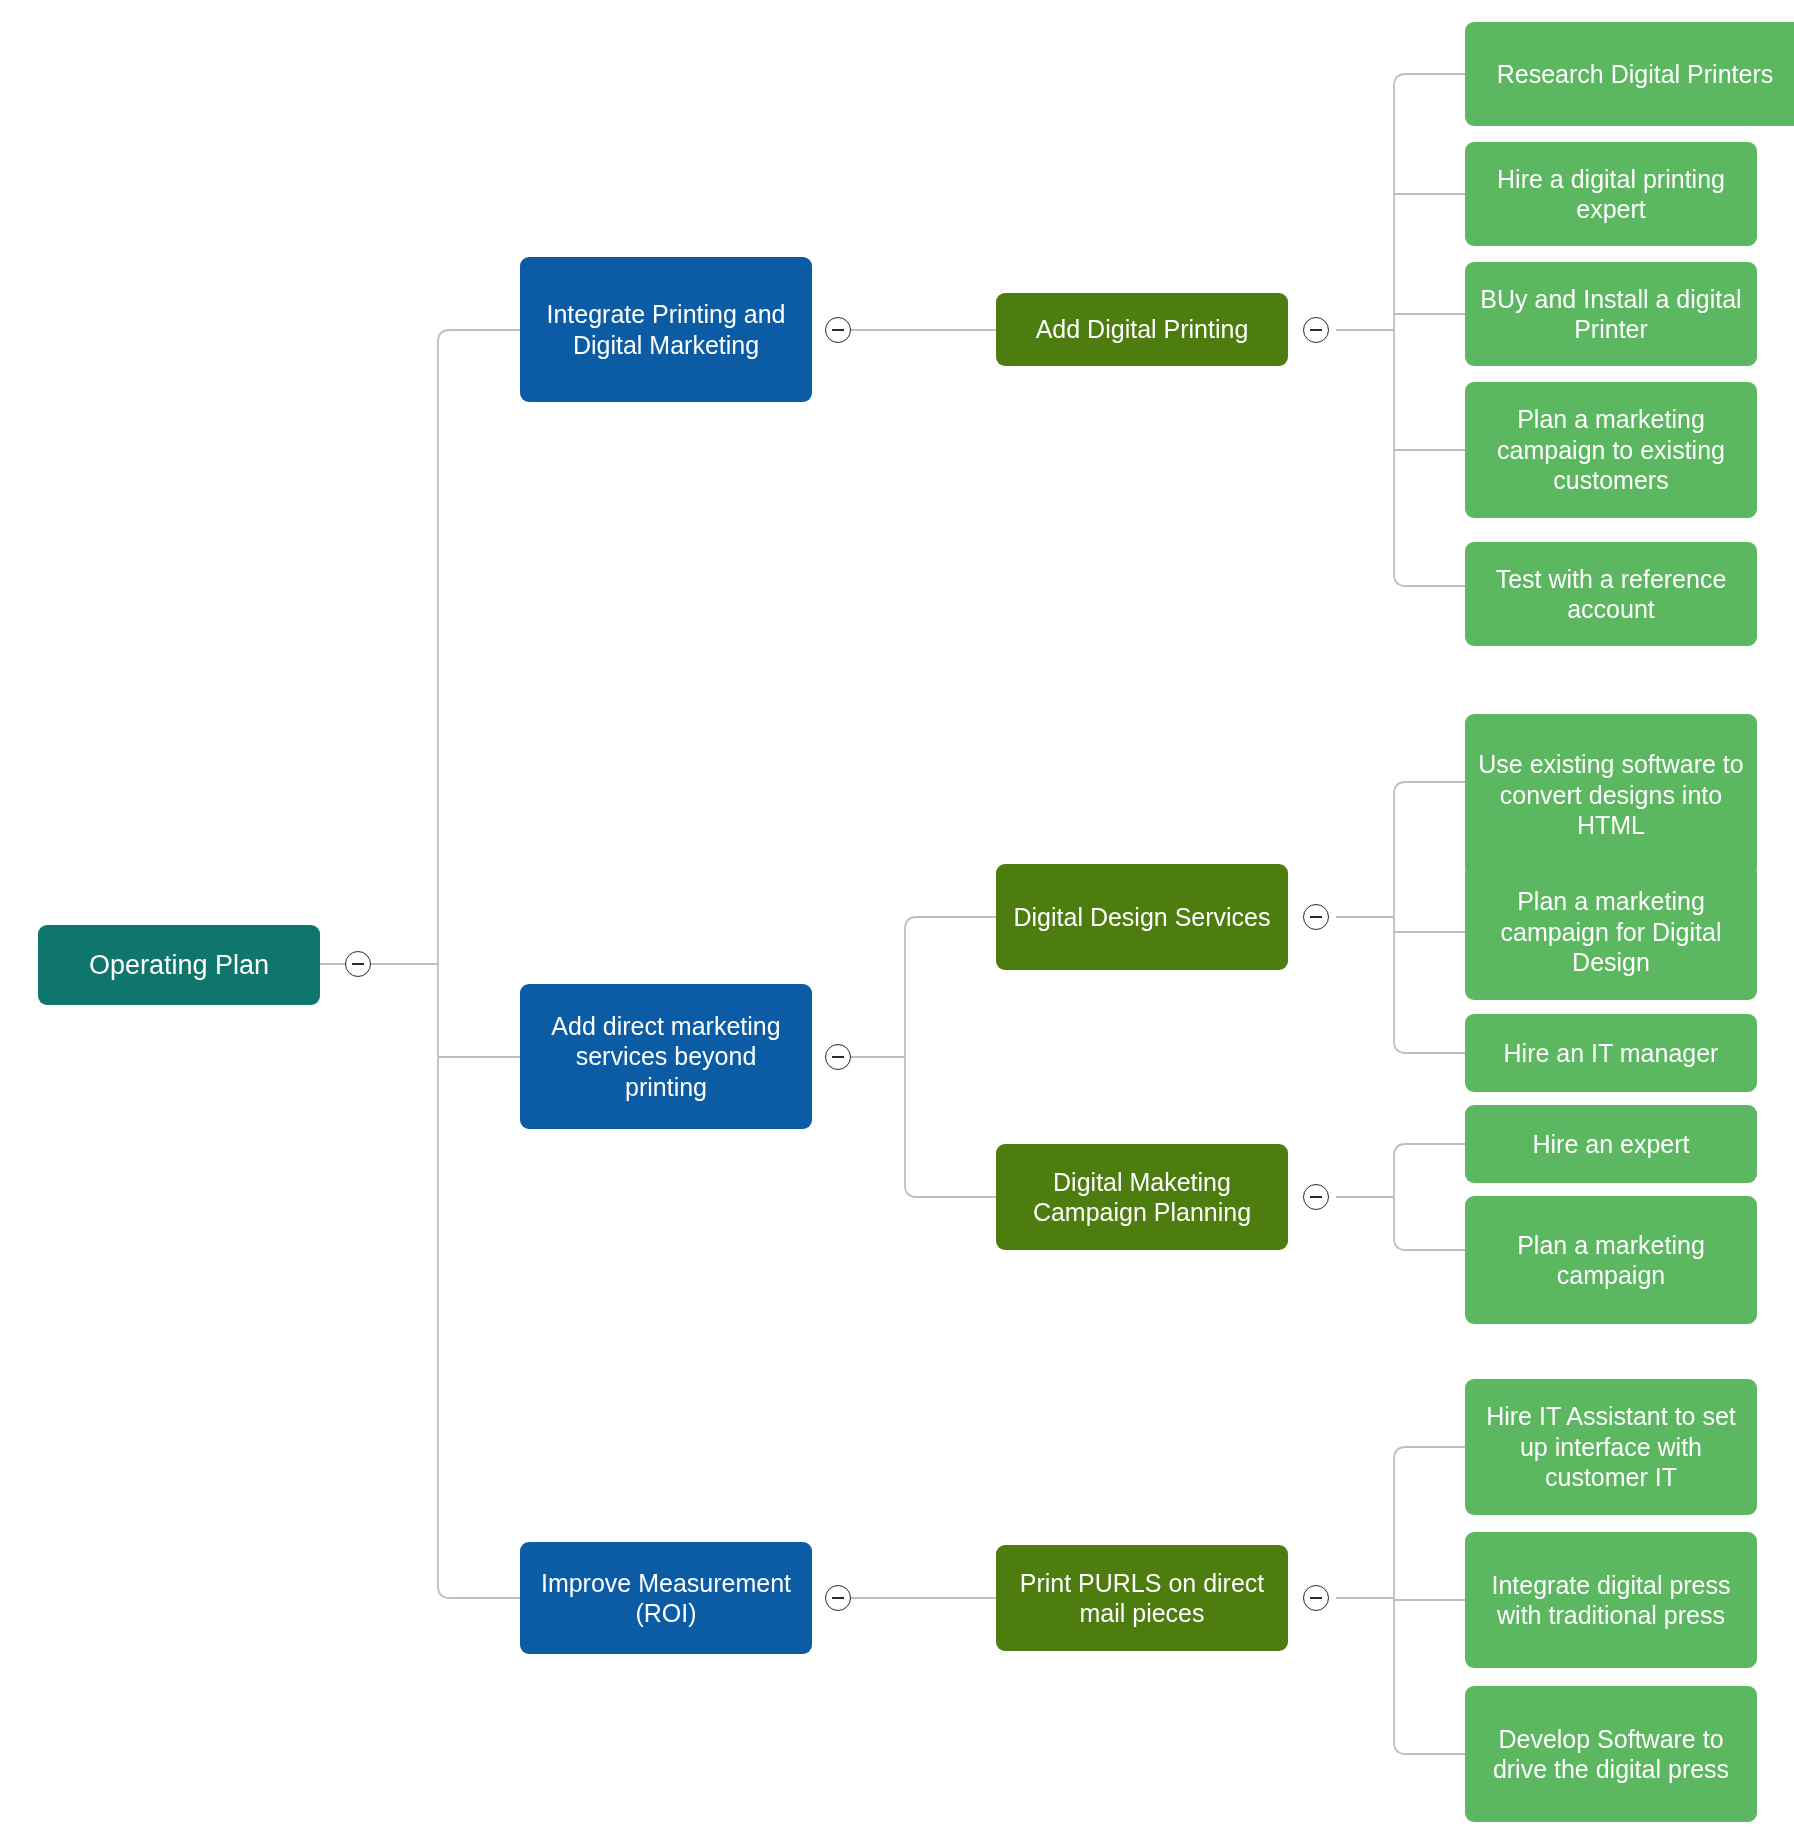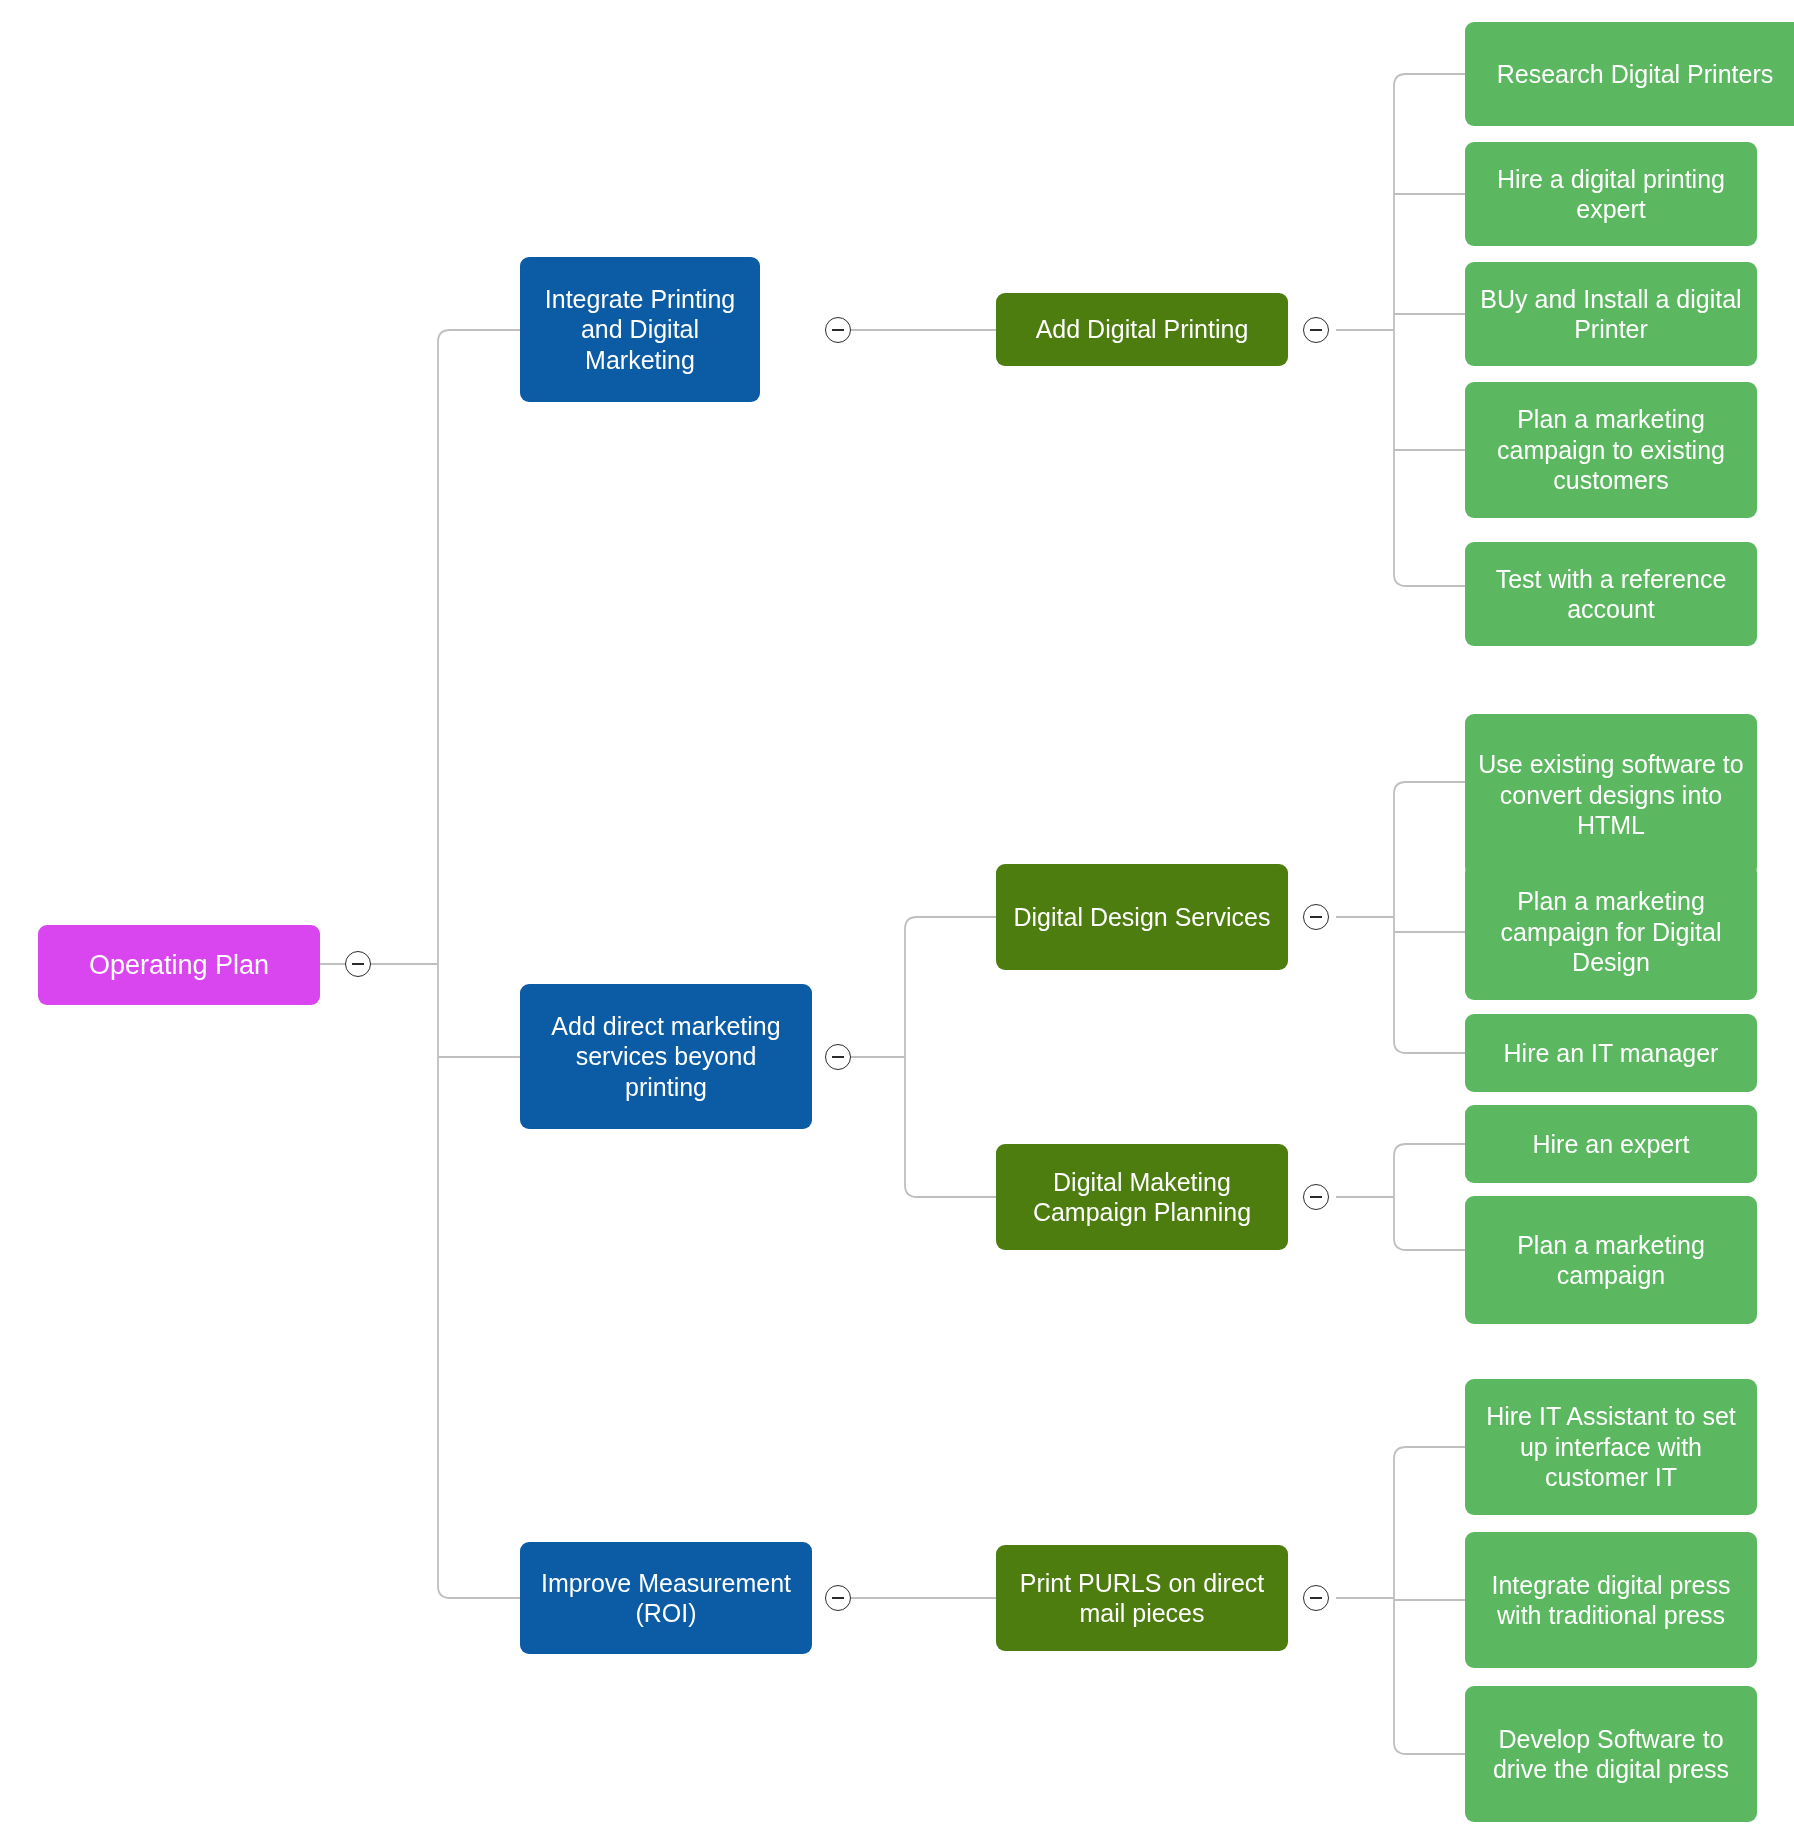--- a/index.html
+++ b/index.html
@@ -32,21 +32,21 @@
     align-items: center;
     justify-content: center;
     text-align: center;
     border-radius: 9px;
     color: #ffffff;
     line-height: 1.22;
     padding: 6px 12px;
     -webkit-font-smoothing: antialiased;
   }
   .node-root {
-    background: #d946ef;
+    background: #0f766e;
     font-size: 27px;
   }
   .node-l1 {
     background: #0b5ca5;
     font-size: 25px;
   }
   .node-l2 {
     background: #4d7c0f;
     font-size: 25px;
   }
@@ -112,21 +112,21 @@
     </g>
   </svg>
 
   <div class="node node-root" style="left:38px; top:925px; width:282px; height:80px;">
     <span>Operating Plan</span>
   </div>
   <div class="toggle" style="left:345px; top:951px;">
     <span class="bar"></span>
   </div>
 
-  <div class="node node-l1" style="left:520px; top:257px; width:240px; height:145px;">
+  <div class="node node-l1" style="left:520px; top:257px; width:292px; height:145px;">
     <span>Integrate Printing and Digital Marketing</span>
   </div>
   <div class="toggle" style="left:825px; top:317px;">
     <span class="bar"></span>
   </div>
 
   <div class="node node-l1" style="left:520px; top:984px; width:292px; height:145px;">
     <span>Add direct marketing services beyond printing</span>
   </div>
   <div class="toggle" style="left:825px; top:1044px;">

